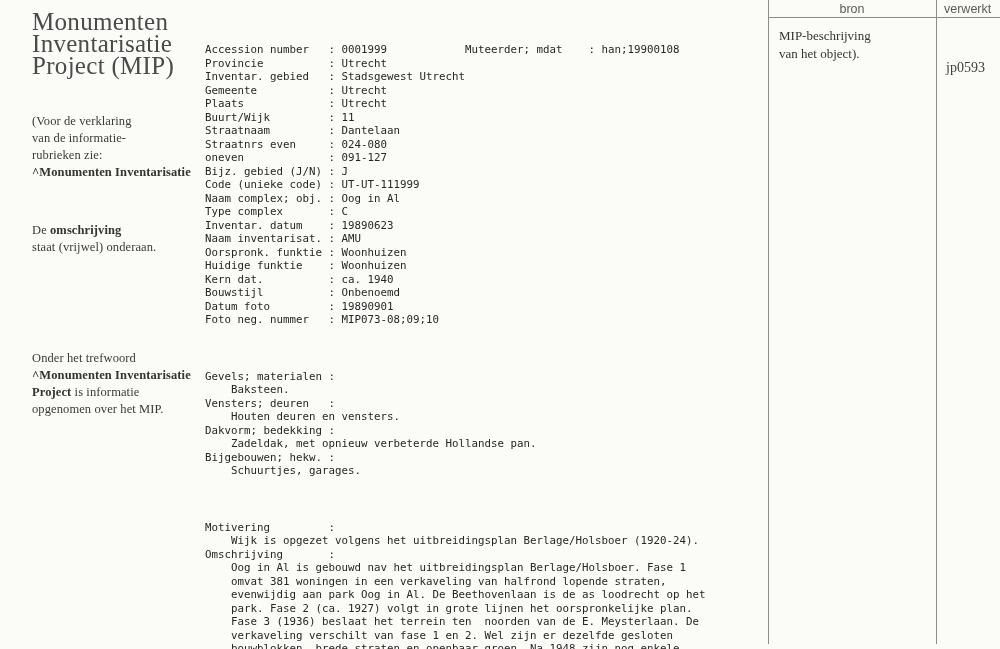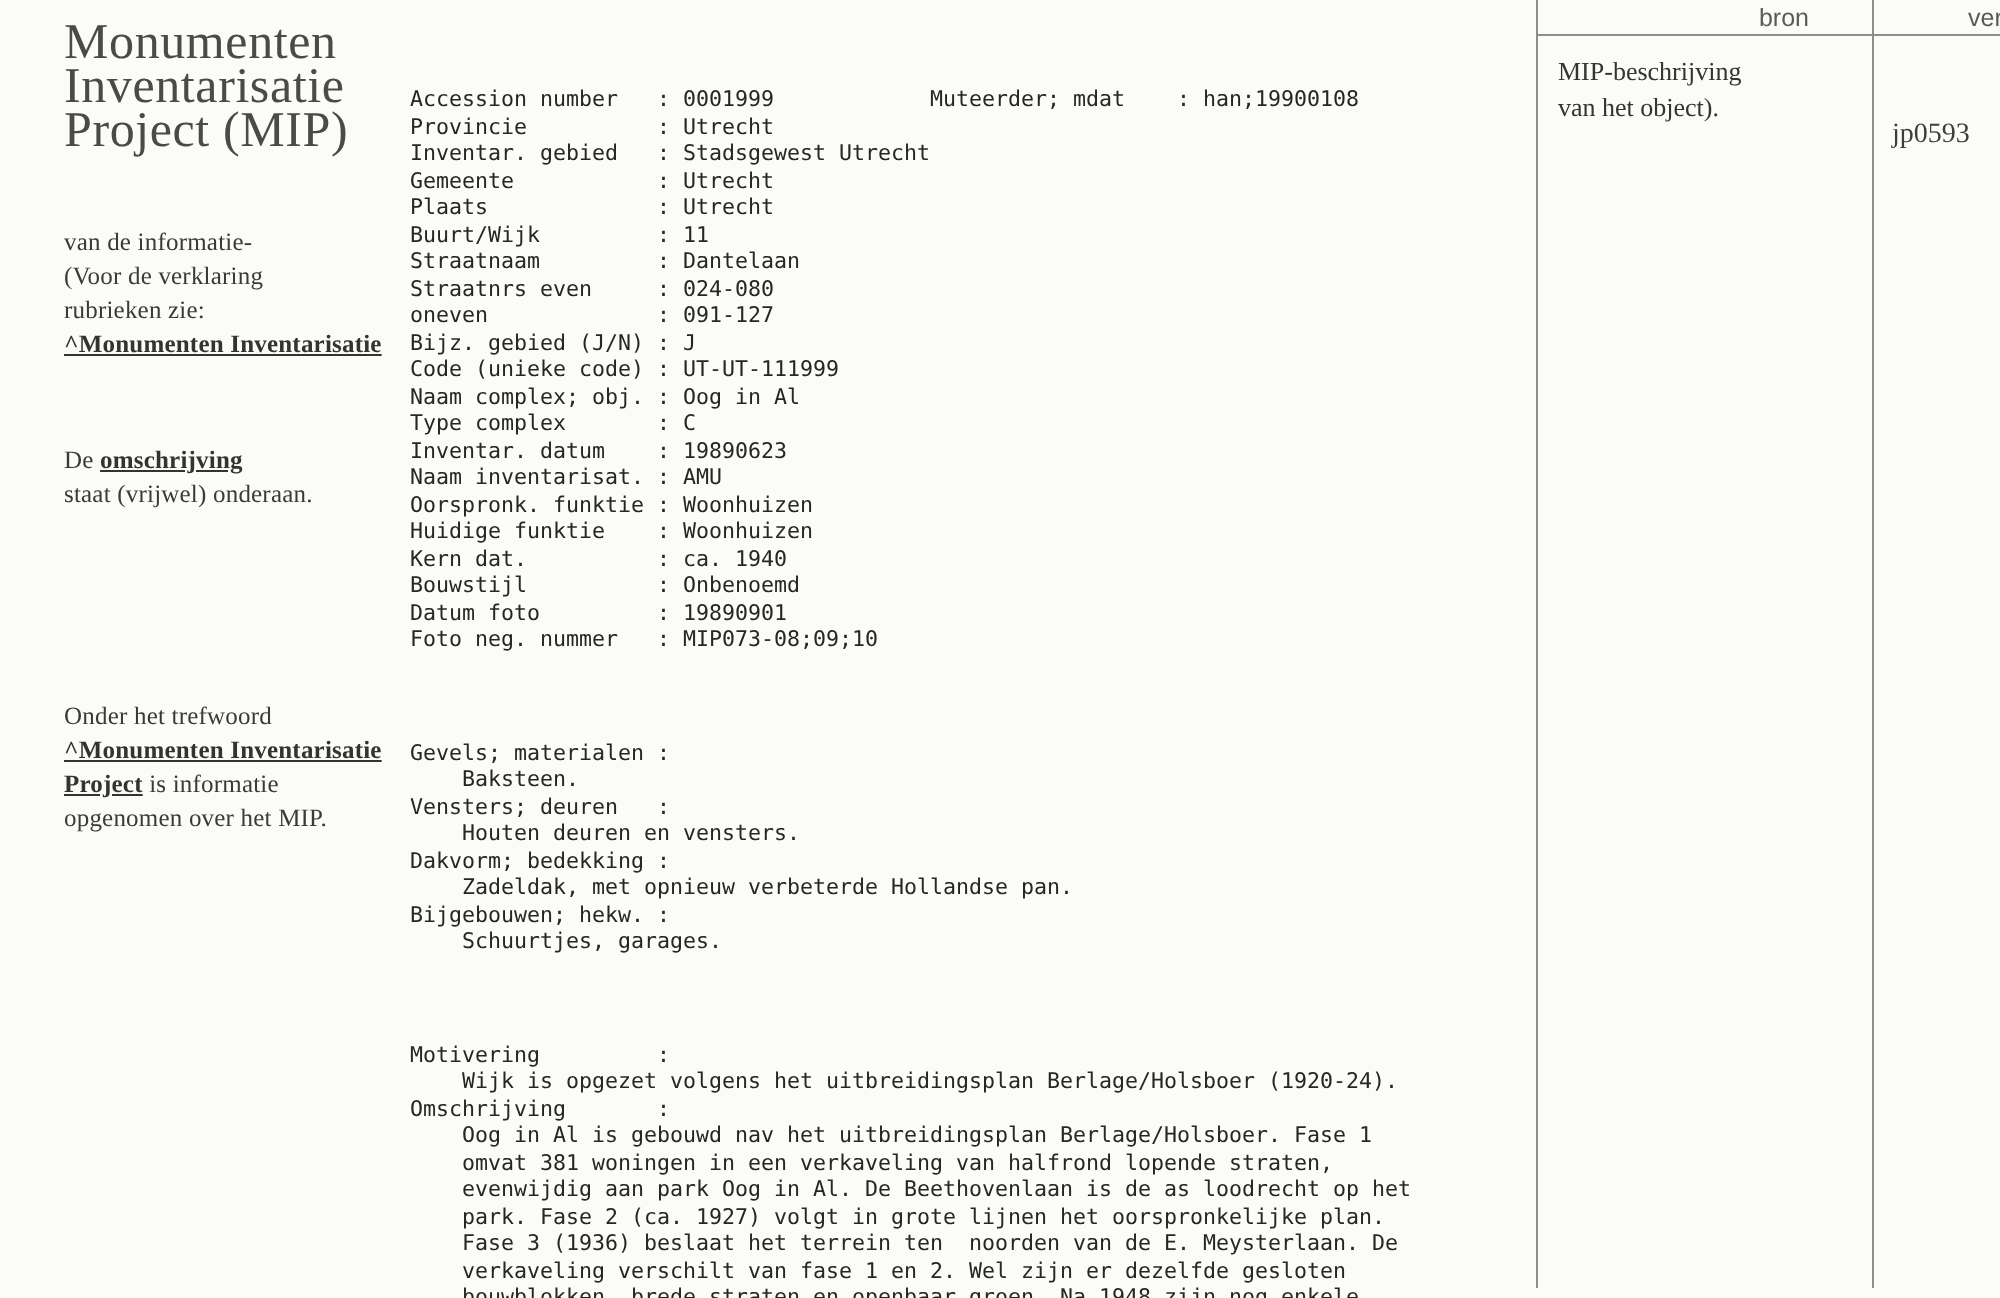--- a/index.html
+++ b/index.html
@@ -19,21 +19,21 @@
     font-family: "Liberation Serif", serif;
     font-size: 25px; line-height: 22px; font-weight: normal;
     color: #4a4a4a; letter-spacing: 0.3px;
   }
   .side-note {
     position: absolute; left: 32px;
     font-family: "Liberation Serif", serif;
     font-size: 12.5px; line-height: 17px;
     color: #3a3a3a; letter-spacing: 0.1px;
   }
-  .side-note .b { font-weight: bold; color: #333; text-decoration: underline; }
+  .side-note .b { font-weight: bold; color: #333; }
   #note1 { top: 113px; }
   #note2 { top: 222px; }
   #note3 { top: 318px; margin-top: 32px; }
 
   
   .record {
     position: absolute; left: 205px; top: 16px;
     font-family: "DejaVu Sans Mono", "Liberation Mono", monospace;
     font-size: 10.8px; line-height: 13.5px;
     color: #262626;
@@ -52,21 +52,20 @@
   #vline-verwerkt{ left: 936px; }
   .hline {
     position: absolute; top: 17px; left: 768px; width: 232px; height: 1px;
     background: #8d8d8d;
   }
   .col-header {
     position: absolute; top: 2px;
     font-family: "Liberation Sans", sans-serif;
     font-size: 12.5px; line-height: 14px;
     color: #5a5a5a;
-    margin-left: 40px;
   }
   #bron-header { left: 768px; width: 168px; text-align: center; }
   #verwerkt-header { left: 944px; }
   .bron-note {
     position: absolute; left: 779px; top: 27px; width: 155px;
     font-family: "Liberation Serif", serif;
     font-size: 13px; line-height: 17.5px;
     color: #343434;
   }
   .verwerkt-code {
@@ -79,22 +78,22 @@
 </head>
 <body>
 
 <h1 class="doc-title">
     <div>Monumenten</div>
     <div>Inventarisatie</div>
     <div>Project (MIP)</div>
   </h1>
 
 <div id="note1" class="side-note">
+    <div><span>(Voor de verklaring</span></div>
     <div><span>van de informatie-</span></div>
-    <div><span>(Voor de verklaring</span></div>
     <div><span>rubrieken zie:</span></div>
     <div><span class="b">^Monumenten Inventarisatie</span></div>
   </div>
 
 <div id="note2" class="side-note">
     <div><span>De </span><span class="b">omschrijving</span></div>
     <div><span>staat (vrijwel) onderaan.</span></div>
   </div>
 
 <div id="note3" class="side-note">

